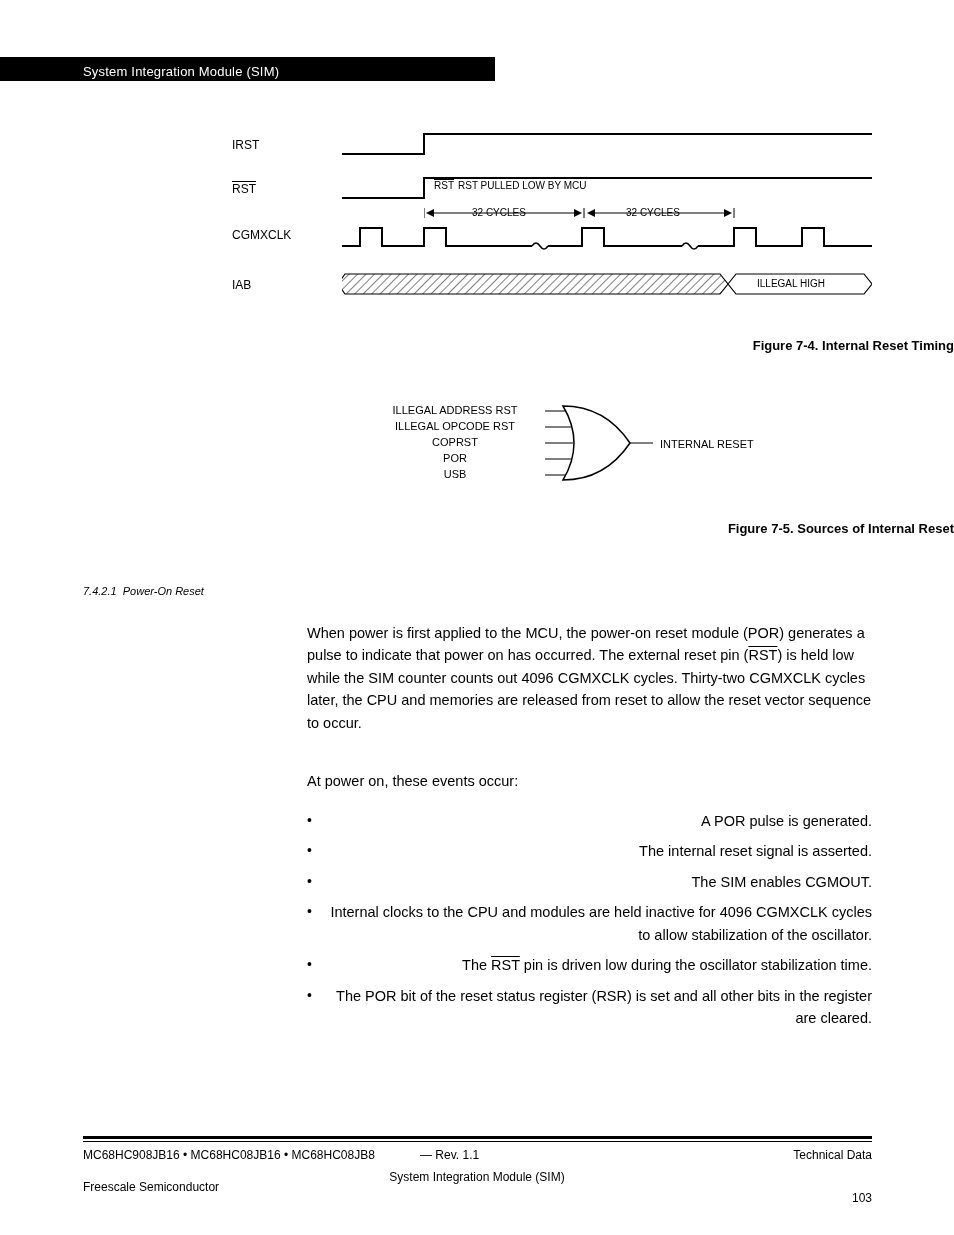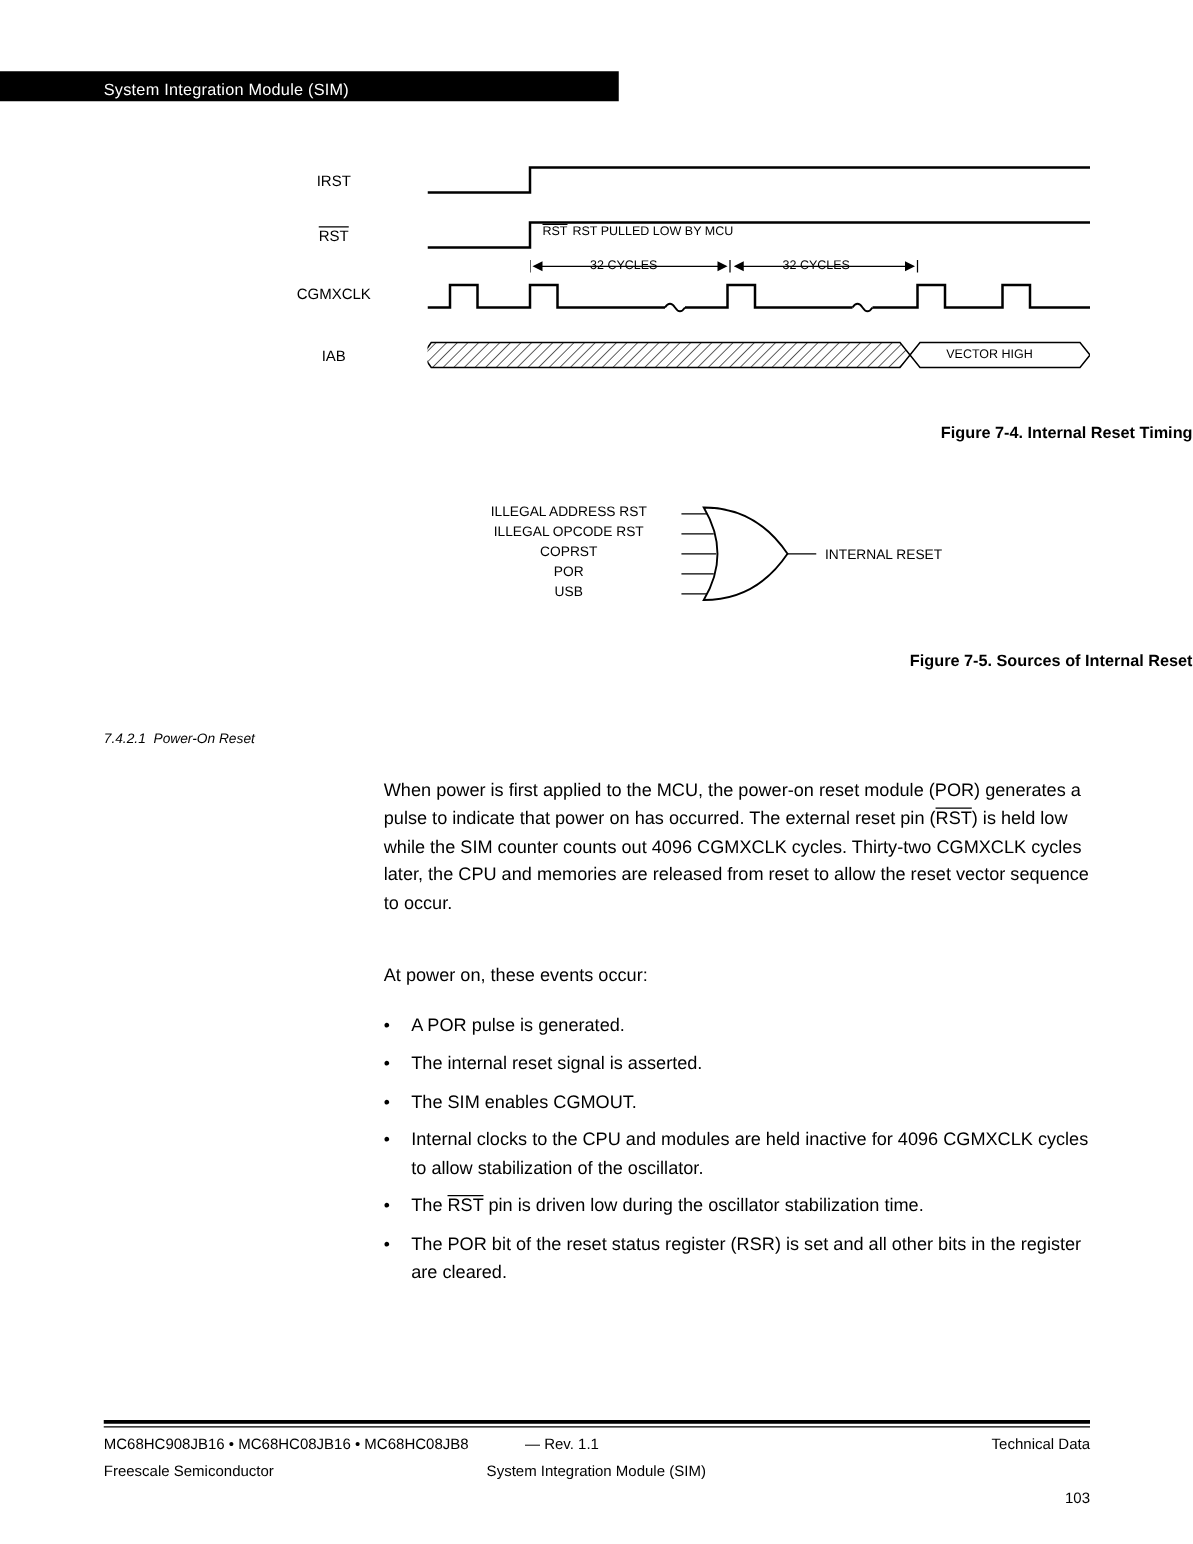--- a/index.html
+++ b/index.html
@@ -39,21 +39,21 @@
     position: absolute;
     left: 282px;
     top: 132px;
     width: 600px;
     height: 175px;
     font-family: "Helvetica Neue", Arial, sans-serif;
   }
   .tfig .lbl {
     position: absolute;
     font-size: 12px;
-    text-align: center;
+    text-align: left;
     width: 70px;
   }
   .tfig .wf {
     position: absolute;
   }
   .tfig svg { display: block; }
   .tfig .small {
     position: absolute;
     font-size: 10px;
     white-space: nowrap;
@@ -114,21 +114,21 @@
     align-items: flex-start;
     margin-bottom: 8px;
   }
   .bullet {
     width: 22px;
     flex: 0 0 22px;
     font-size: 14px;
     line-height: 1.55;
     text-align: left;
   }
-  .li-text { flex: 1 1 auto; }
+  .li-text { flex: 1 1 auto; text-align: right; }
 
   
   .hr-foot {
     position: absolute;
     left: 83px;
     top: 1136px;
     width: 789px;
     height: 0;
     border-top: 3px solid #000;
     border-bottom: 1px solid #000;
@@ -141,21 +141,21 @@
     font-family: Arial, sans-serif;
   }
   .foot.left  { left: 83px; }
   .foot.center{ left: 0; width: 954px; text-align: center; }
   .foot.right { right: 82px; text-align: right; }
   .foot2 {
     position: absolute;
     top: 1170px;
     font-size: 12px;
   }
-  .foot2.left  { left: 83px; }
+  .foot2.left  { left: 83px; margin-top: 10px; }
   .foot2.right { right: 82px; margin-top: 21px; }
 </style>
 </head>
 <body>
 
 <div class="page">
 
   <div class="blackbar"></div>
   <div class="header-text">System Integration Module (SIM)</div>
 
@@ -202,21 +202,21 @@
     <svg class="wf" style="left:60px; top:140" width="530" height="24">
       <defs>
         <pattern id="hatch" width="6" height="6" patternUnits="userSpaceOnUse" patternTransform="rotate(45)">
           <rect width="6" height="6" fill="#fff"></rect>
           <line x1="0" y1="0" x2="0" y2="6" stroke="#000" stroke-width="1"></line>
         </pattern>
       </defs>
       <path d="M3 2 H378 L386 12 L378 22 H3 L-4 12 Z" fill="url(#hatch)" stroke="#000" stroke-width="1.2"></path>
       <path d="M386 12 L394 2 H522 L530 12 L522 22 H394 Z" fill="#fff" stroke="#000" stroke-width="1.2"></path>
     </svg>
-    <div class="small" style="left:475px; top:146px">VECTOR HIGH</div>
+    <div class="small" style="left:475px; top:146px">ILLEGAL HIGH</div>
   </div>
 
   <div class="fig-caption" style="top:338px">Figure 7-4. Internal Reset Timing</div>
 
   <div class="ordiag">
     <div class="in-lbl" style="left:-10px; top:2px">ILLEGAL ADDRESS RST</div>
     <div class="in-lbl" style="left:-10px; top:18px">ILLEGAL OPCODE RST</div>
     <div class="in-lbl" style="left:-10px; top:34px">COPRST</div>
     <div class="in-lbl" style="left:-10px; top:50px">POR</div>
     <div class="in-lbl" style="left:-10px; top:66px">USB</div>

